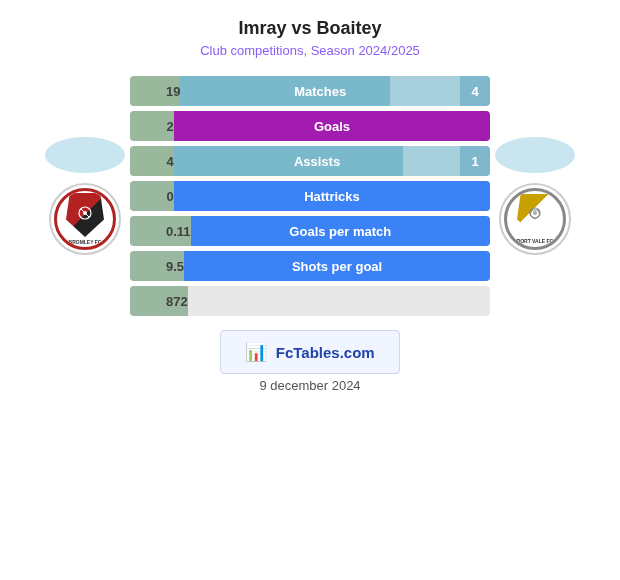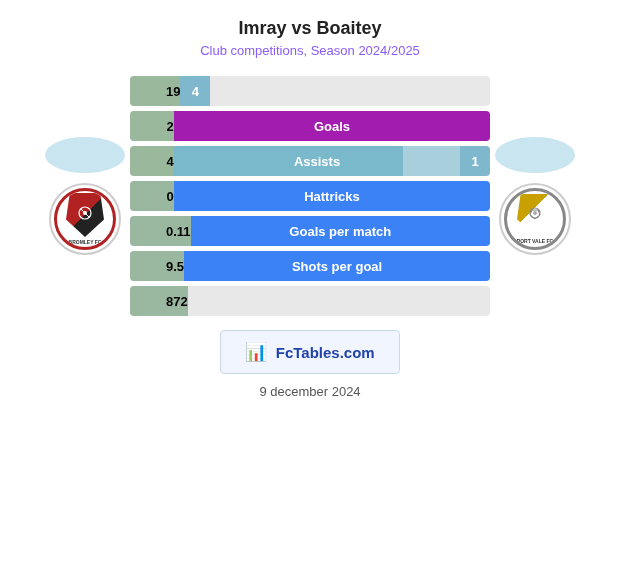--- a/index.html
+++ b/index.html
@@ -160,21 +160,21 @@
       overflow: hidden;
       background: #e8e8e8;
       position: relative;
     }
 
     .stat-left-val {
       min-width: 44px;
       text-align: center;
       font-size: 13px;
       font-weight: bold;
-      color: #000000;
+      color: #404040;
       background: #b0c4b1;
       height: 100%;
       display: flex;
       align-items: center;
       justify-content: center;
       z-index: 2;
       flex-shrink: 0;
       padding-left: 36px;
     }
 
@@ -241,21 +241,21 @@
       color: #2244aa;
       text-decoration: none;
     }
 
     .fc-icon {
       font-size: 18px;
       color: #2244aa;
     }
 
     .date-footer {
-      margin-top: 10px;
+      margin-top: 4px;
       font-size: 13px;
       color: #555;
       text-align: center;
     }
   </style>
 </head>
 <body>
 
 <div class="page-wrapper">
 
@@ -277,20 +277,21 @@
           </div>
           <div style="font-size:5px;color:#333;margin-top:2px;">BROMLEY FC</div>
         </div>
       </div>
     </div>
 
     <div class="stats-column">
 
     <div class="stat-row matches-row">
           <div class="stat-left-val">19</div>
+          <div class="stat-label">Matches</div>
           <div class="stat-right-val">4</div>
         </div>
         <div class="stat-row goals-row">
           <div class="stat-left-val">2</div>
           <div class="stat-label">Goals</div>
         </div>
         <div class="stat-row assists-row">
           <div class="stat-left-val">4</div>
           <div class="stat-label">Assists</div>
           <div class="stat-right-val">1</div>

